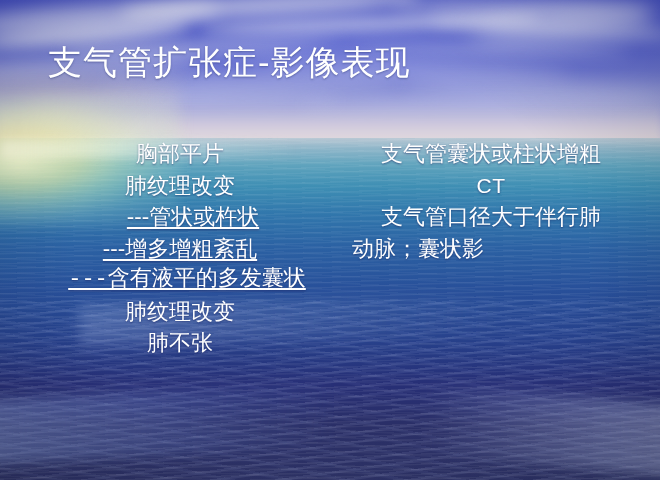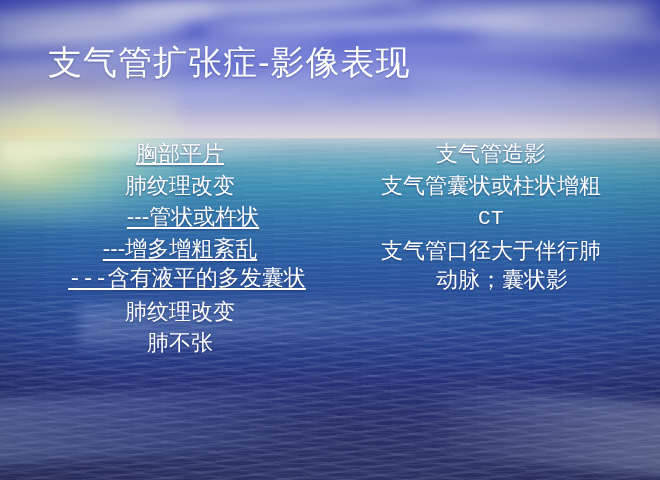--- a/index.html
+++ b/index.html
@@ -191,31 +191,31 @@
     position: absolute;
     color: #ffffff;
     font-size: 22px;
     line-height: 31.5px;
     text-shadow: 0 1px 2px rgba(25,35,95,.55);
   }
   .col-left  { left: 30px;  top: 138px; width: 300px; }
   .col-right { left: 330px; top: 138px; width: 322px; text-align: center; }
 
   .line { white-space: nowrap; text-align: center; }
-  .ind-center { text-align: center; text-decoration: underline; }
+  .ind-center { text-align: center; }
   .ind-1 { padding-left: 26px; }
   .ind-2 { padding-left: 14px; font-family: Liberation Mono, monospace; }
   .u { text-decoration: underline; text-decoration-thickness: 1.5px; text-underline-offset: 2.5px; }
   .ct {
-    font-family: Liberation Mono, monospace;
+    font-family: Liberation Sans, sans-serif;
     font-size: 21px;
     letter-spacing: .5px;
   }
   .rline { white-space: nowrap; }
-  .r-indent { padding-left: 22px; text-align: center; font-family: Liberation Mono, monospace; }
+  .r-indent { padding-left: 22px; text-align: left; }
 </style>
 </head>
 <body>
 
 <div id="slide">
 
   <div class="sky"></div>
   <div class="sky-clouds">
     <div class="cloud c1"></div>
     <div class="cloud c2"></div>
@@ -266,23 +266,20 @@
     <div class="line">
       <span>肺纹理改变</span>
     </div>
     <div class="line">
       <span>肺不张</span>
     </div>
   </div>
 
   <div class="col col-right">
     <div class="rline">
-      <span>支气管造影</span>
-    </div>
-    <div class="rline">
       <span>支气管囊状或柱状增粗</span>
     </div>
     <div class="rline">
       <span class="ct">CT</span>
     </div>
     <div class="rline">
       <span>支气管口径大于伴行肺</span>
     </div>
     <div class="rline r-indent">
       <span>动脉；囊状影</span>

